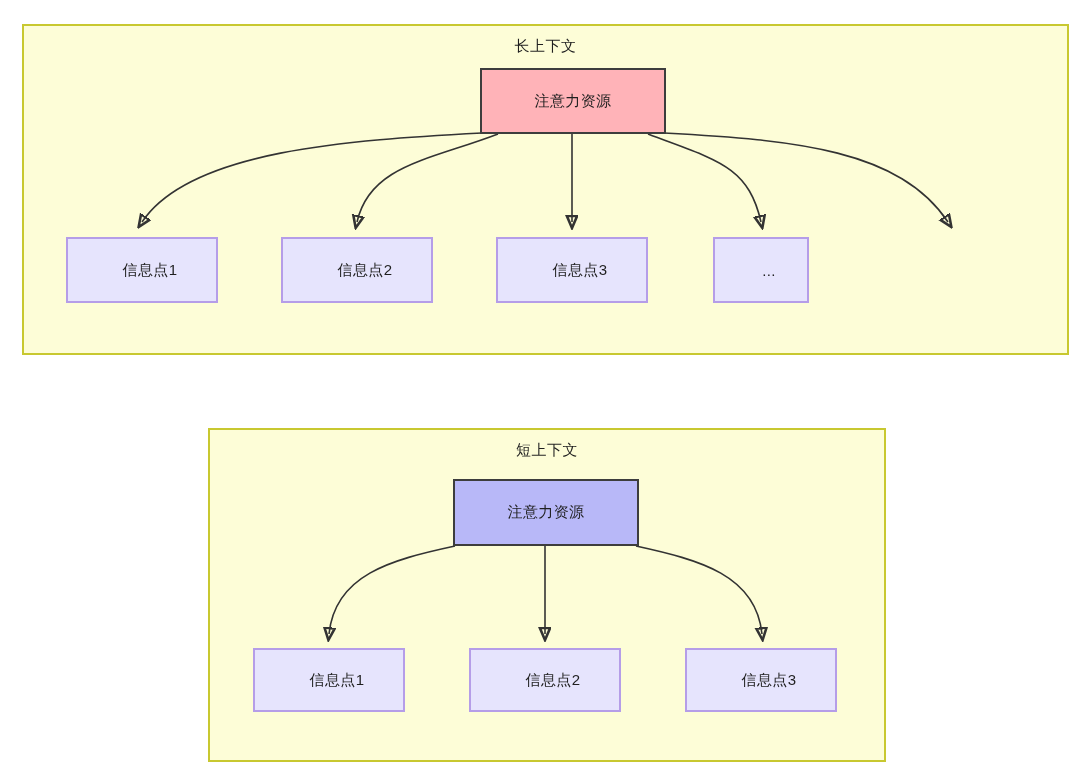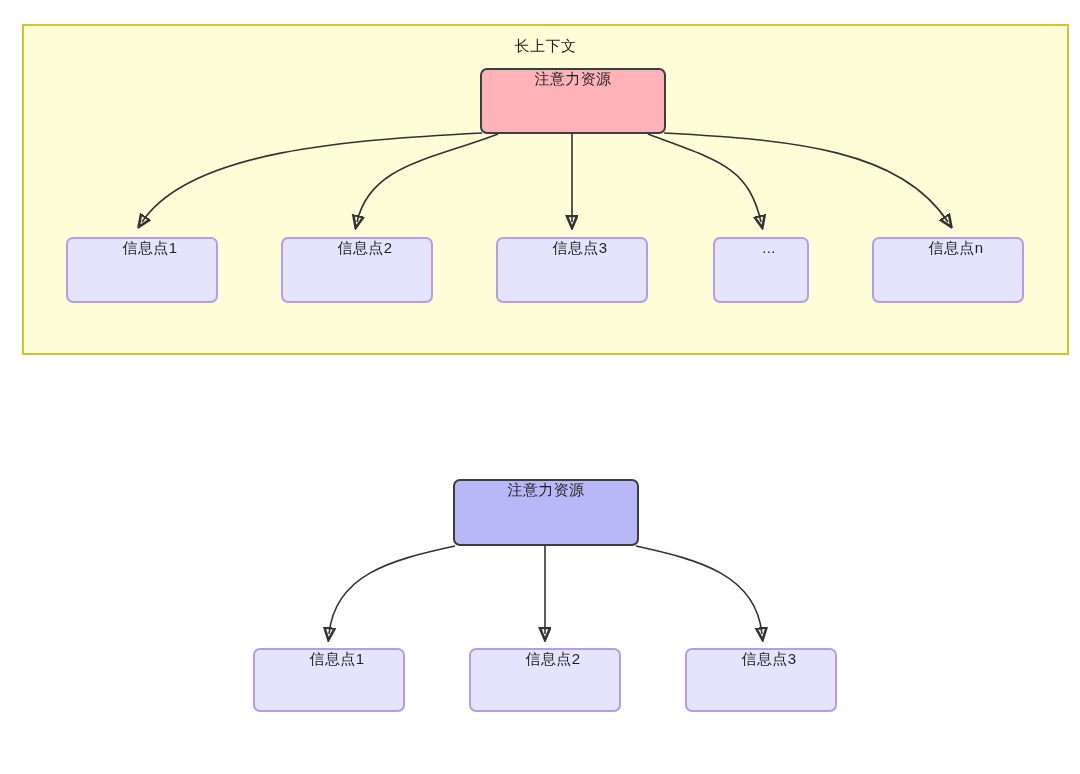--- a/index.html
+++ b/index.html
@@ -49,27 +49,26 @@
     white-space: nowrap;
     letter-spacing: 0.5px;
   }
   #group-long .group-title { top: 12px; }
   #group-short .group-title { top: 12px; }
 
   .node {
     position: absolute;
     box-sizing: border-box;
     display: flex;
-    align-items: flex-start;
+    align-items: center;
     justify-content: center;
     font-size: 15px;
     color: #1f1f1f;
     white-space: nowrap;
     letter-spacing: 0.4px;
-    border-radius: 7px;
   }
   .node-attention-long {
     background: #ffb3b8;
     border: 2px solid #3d3d3d;
   }
   .node-attention-short {
     background: #b8b8f8;
     border: 2px solid #3d3d3d;
   }
   .node-info {
@@ -128,24 +127,24 @@
   </div>
   <div class="node node-info" style="left:281px; top:237px; width:152px; height:66px;">
     <span>信息点2</span>
   </div>
   <div class="node node-info" style="left:496px; top:237px; width:152px; height:66px;">
     <span>信息点3</span>
   </div>
   <div class="node node-info" style="left:713px; top:237px; width:96px; height:66px;">
     <span>...</span>
   </div>
-  <div class="node node-info" style="left:872px; top:237px; width:152px; height:66px;">
-    <span>信息点n</span>
+
+  <div class="group-frame" id="group-short">
+    <div class="group-title">短上下文</div>
   </div>
-
 
   <svg class="edges">
     <defs>
       <marker id="arrowhead-short" markerWidth="9" markerHeight="9" refX="4.2" refY="4" orient="auto" markerUnits="strokeWidth">
         <path d="M0.5,0.8 L8,4 L0.5,7.2 z" fill="#333333" stroke="none"></path>
       </marker>
     </defs>
 
     <path d="M 455,546 C 390,560 335,575 329,634" marker-end="url(#arrowhead-short)"></path>
 

